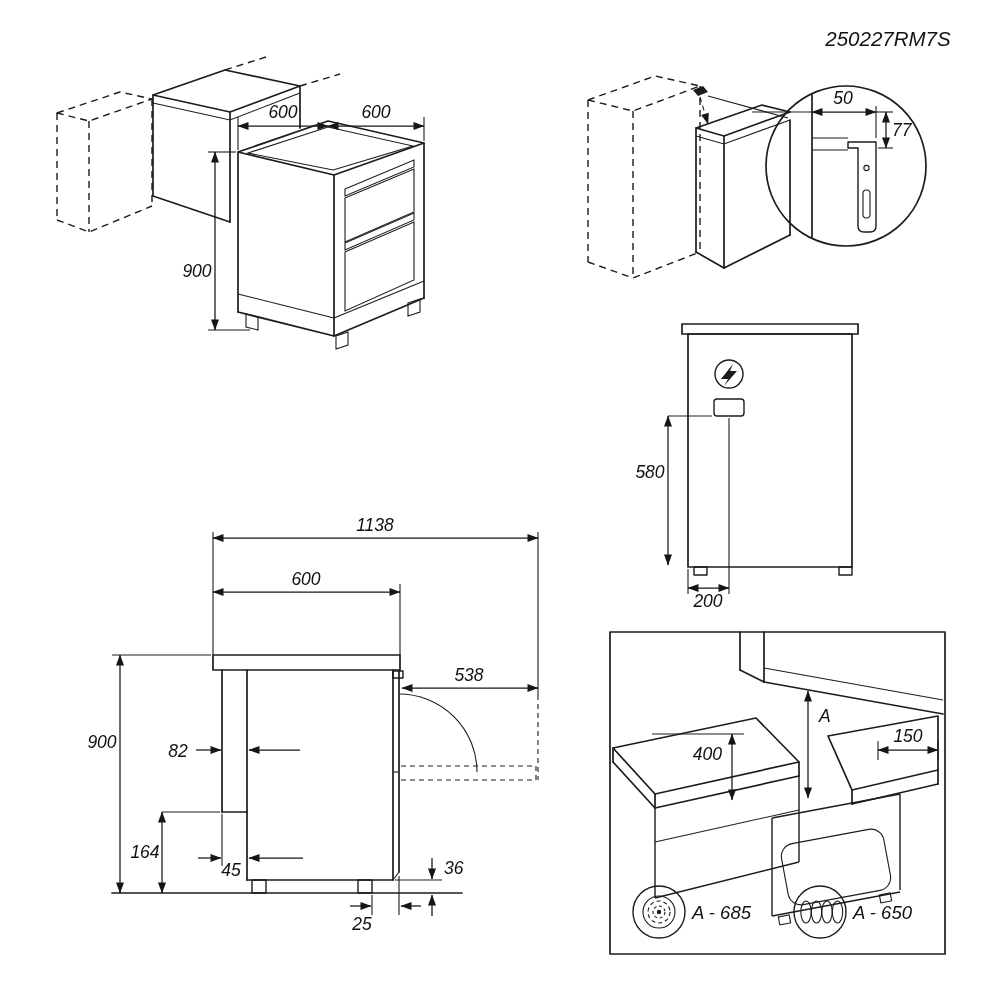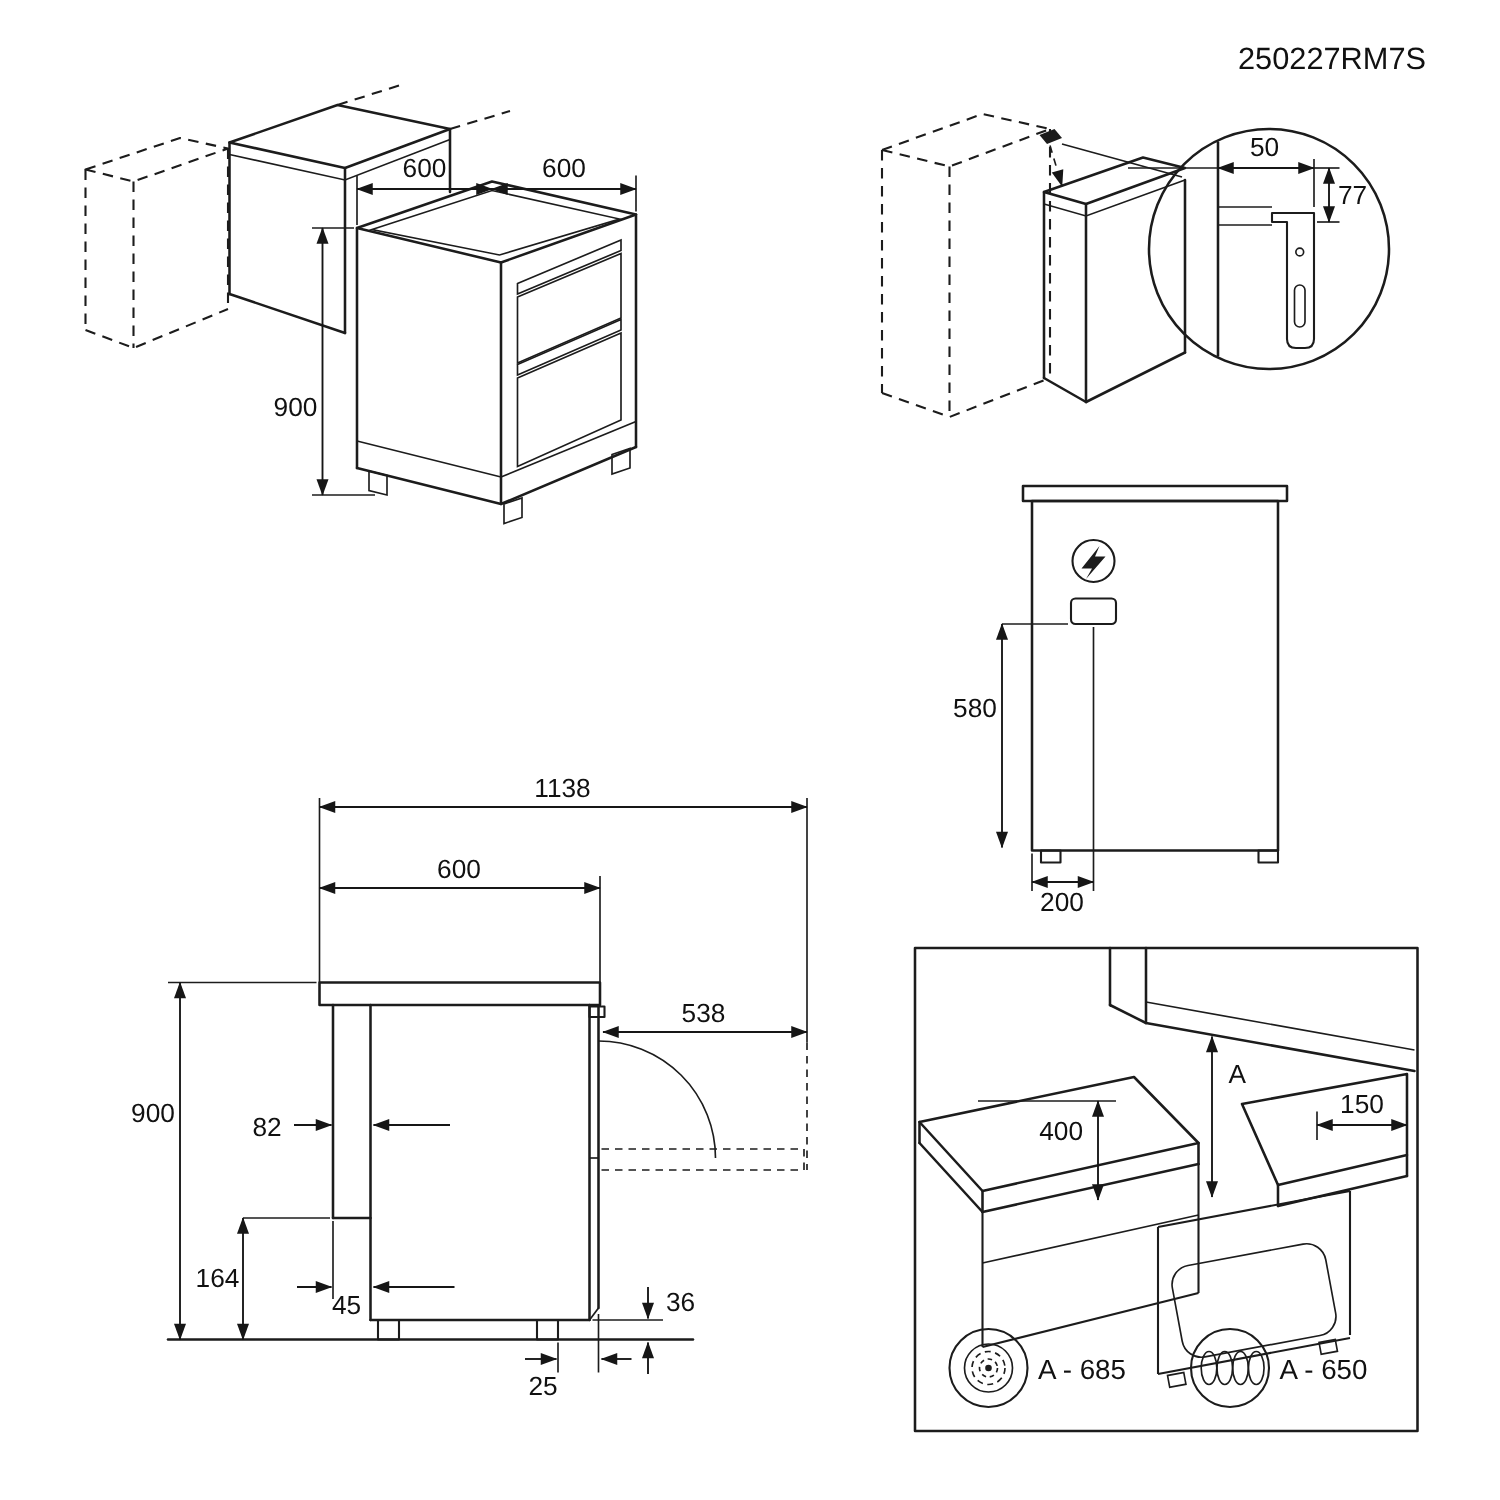--- a/index.html
+++ b/index.html
@@ -1,17 +1,17 @@
 <!DOCTYPE html>
 <html><head>
 <meta charset="utf-8">
 <style>
   html,body{margin:0;padding:0;background:#fff;}
   .canvas{position:relative;width:1000px;height:1000px;background:#fff;overflow:hidden;
-          font-family:"Liberation Sans", sans-serif;}
+          font-family:"Liberation Sans", sans-serif;font-style:italic;}
   svg{position:absolute;inset:0;}
   .ln{stroke:#1c1c1c;stroke-width:1.7;fill:none;stroke-linejoin:round;stroke-linecap:round;}
   .md{stroke:#1c1c1c;stroke-width:1.4;fill:none;stroke-linejoin:round;}
   .thin{stroke:#1c1c1c;stroke-width:1.1;fill:none;}
   .dim{stroke:#161616;stroke-width:1.25;fill:none;}
   .dash{stroke-dasharray:7 5;}
   .dash2{stroke-dasharray:5 4;}
   text{font-family:"Liberation Sans", sans-serif;font-size:17.5px;fill:#111;}
   .big{font-size:20.5px;}
   .hob{font-size:18.5px;}

